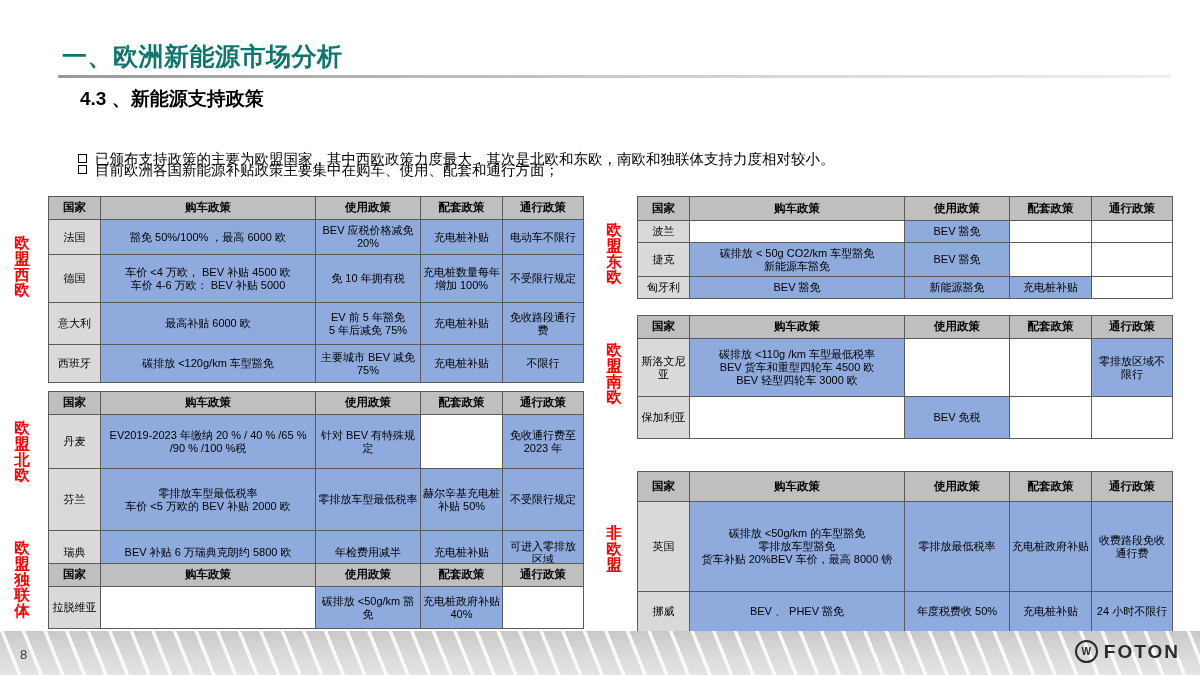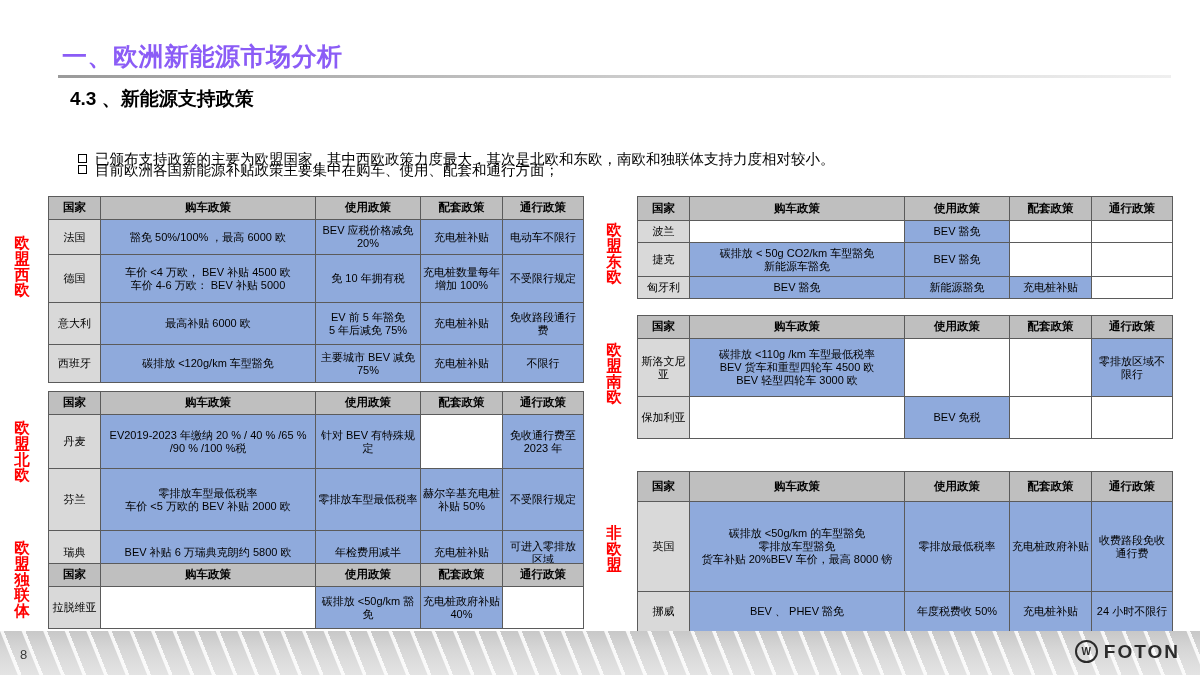--- a/index.html
+++ b/index.html
@@ -6,29 +6,29 @@
   body{
     width:1200px;height:675px;overflow:hidden;background:#ffffff;
     font-family:"Liberation Sans","DejaVu Sans",sans-serif;
     position:relative;
   }
   .slide{position:absolute;inset:0;}
 
   
   #slide-title{
     position:absolute;left:62px;top:40px;
-    font-size:25px;font-weight:bold;color:#8b5cf6;letter-spacing:.5px;
+    font-size:25px;font-weight:bold;color:#0f766e;letter-spacing:.5px;
     white-space:nowrap;
   }
   #title-rule{
     position:absolute;left:58px;top:75px;width:1113px;height:3px;
     background:linear-gradient(to right,#9a9a9a 0%,#cfcfcf 55%,#efefef 100%);
   }
   #section-title{
-    position:absolute;left:70px;top:86px;
+    position:absolute;left:80px;top:86px;
     font-size:19px;font-weight:bold;color:#000;white-space:nowrap;
   }
   .bullet-line{
     position:absolute;left:78px;font-size:14.5px;color:#000;white-space:nowrap;
   }
   #bullet-0{top:133px;margin-top:28px;}
   #bullet-1{top:150px;text-align:right;}
   .bullet-box{
     display:inline-block;width:9px;height:9px;border:1.6px solid #000;
     margin-right:8px;vertical-align:1px;box-sizing:border-box;

